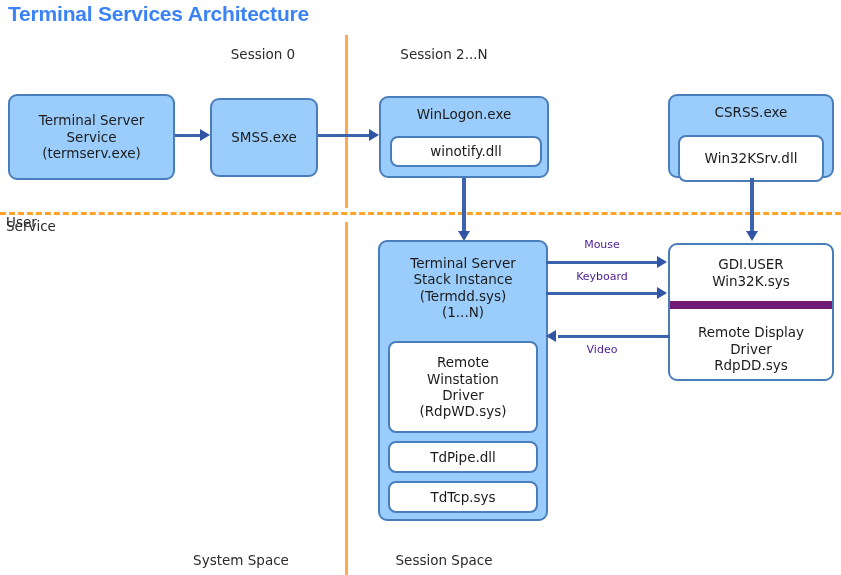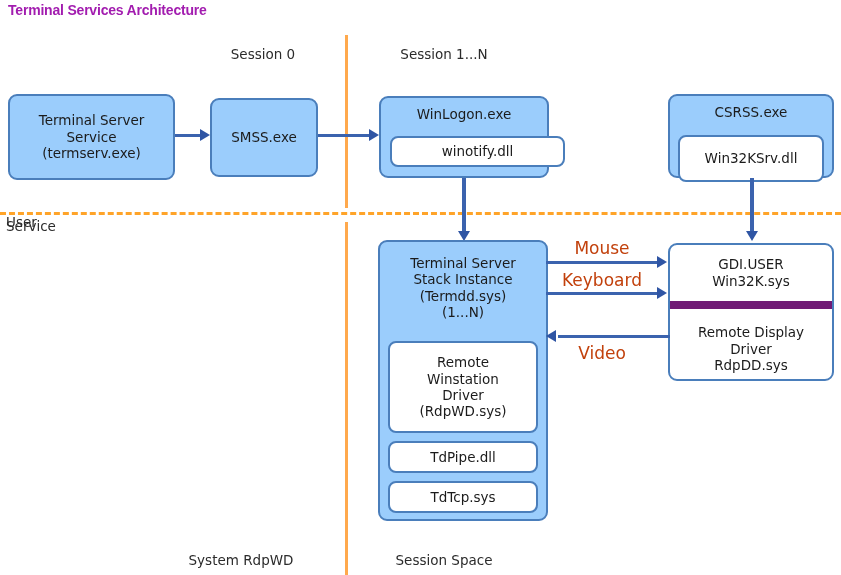--- a/index.html
+++ b/index.html
@@ -17,23 +17,23 @@
     background: #ffffff;
     overflow: hidden;
   }
 
   
   .title {
     position: absolute;
     left: 8px;
     top: 2px;
     font-family: "Liberation Sans", sans-serif;
-    font-size: 14px;
+    font-size: 21px;
     font-weight: bold;
-    color: #a21caf;
+    color: #3b82f6;
     letter-spacing: -0.2px;
     white-space: nowrap;
   }
 
   
   .lbl {
     position: absolute;
     font-family: "DejaVu Sans", sans-serif;
     font-size: 13.5px;
     color: #2b2b2b;
@@ -147,22 +147,22 @@
     position: absolute;
     width: 0; height: 0;
     border-left: 6px solid transparent;
     border-right: 6px solid transparent;
     border-top: 10px solid #2F55A4;
   }
 
   .flow-lbl {
     position: absolute;
     font-family: "DejaVu Sans", sans-serif;
-    font-size: 17px;
-    color: #c2410c;
+    font-size: 11px;
+    color: #4c1d95;
     white-space: nowrap;
     transform: translateX(-50%);
   }
 
   .watermark {
     position: absolute;
     font-family: "DejaVu Sans", sans-serif;
     font-size: 13px;
     color: #333333;
     white-space: nowrap;
@@ -170,21 +170,21 @@
   }
 </style>
 </head>
 <body>
 
 <div id="canvas">
 
   <div class="title">Terminal Services Architecture</div>
 
   <div class="lbl center" style="left:263px; top:46px;">Session 0</div>
-  <div class="lbl center" style="left:444px; top:46px;">Session 1...N</div>
+  <div class="lbl center" style="left:444px; top:46px;">Session 2...N</div>
 
   <div class="vdiv" style="left:345px; top:35px; height:173px;"></div>
 
   <div class="vdiv" style="left:345px; top:222px; height:353px;"></div>
 
   <div class="lbl" style="left:6px; top:186px;margin-top:28px;">User</div>
   <div class="hdiv" style="left:0px; top:212px; width:841px;"></div>
   <div class="lbl" style="left:6px; top:218px;">Service</div>
 
   <div class="box" style="left:8px; top:94px; width:167px; height:86px;">
@@ -199,21 +199,21 @@
   <div class="box" style="left:210px; top:98px; width:108px; height:79px;">
     <span class="ln">SMSS.exe</span>
   </div>
 
   <div class="line-h" style="left:318px; top:134px; width:53px;"></div>
   <div class="arrow-r" style="left:369px; top:129px;"></div>
 
   <div class="box" style="left:379px; top:96px; width:170px; height:82px; justify-content:flex-start; padding-top:8px;">
     <span class="ln">WinLogon.exe</span>
   </div>
-  <div class="pill" style="left:390px; top:136px; width:175px; height:31px;text-align:center;">
+  <div class="pill" style="left:390px; top:136px; width:152px; height:31px;text-align:center;">
     <span>winotify.dll</span>
   </div>
 
   <div class="box" style="left:668px; top:94px; width:166px; height:84px; justify-content:flex-start; padding-top:8px;">
     <span class="ln">CSRSS.exe</span>
   </div>
   <div class="pill" style="left:678px; top:135px; width:146px; height:47px;">
     <span>Win32KSrv.dll</span>
   </div>
 
@@ -262,17 +262,17 @@
   <div class="arrow-r" style="left:657px; top:256px;"></div>
 
   <div class="flow-lbl" style="left:602px; top:270px;">Keyboard</div>
   <div class="line-h" style="left:546px; top:292px; width:114px;"></div>
   <div class="arrow-r" style="left:657px; top:287px;"></div>
 
   <div class="flow-lbl" style="left:602px; top:313px;margin-top:30px;">Video</div>
   <div class="line-h" style="left:558px; top:335px; width:112px;"></div>
   <div class="arrow-l" style="left:546px; top:330px;"></div>
 
-  <div class="lbl center" style="left:241px; top:552px;">System RdpWD</div>
+  <div class="lbl center" style="left:241px; top:552px;">System Space</div>
   <div class="lbl center" style="left:444px; top:552px;">Session Space</div>
 
 
 </div>
 
 </body></html>

